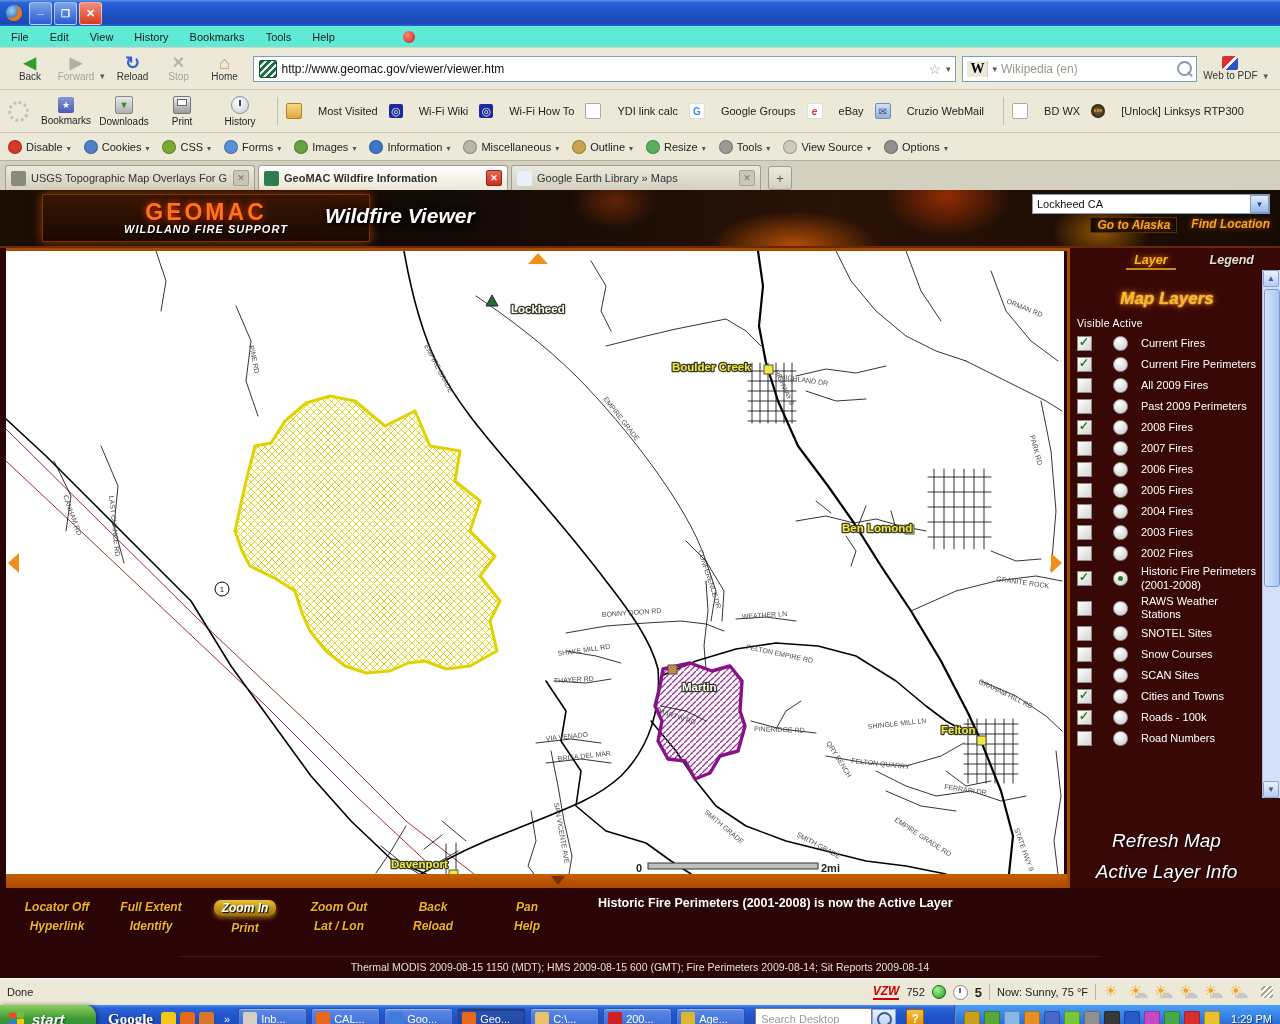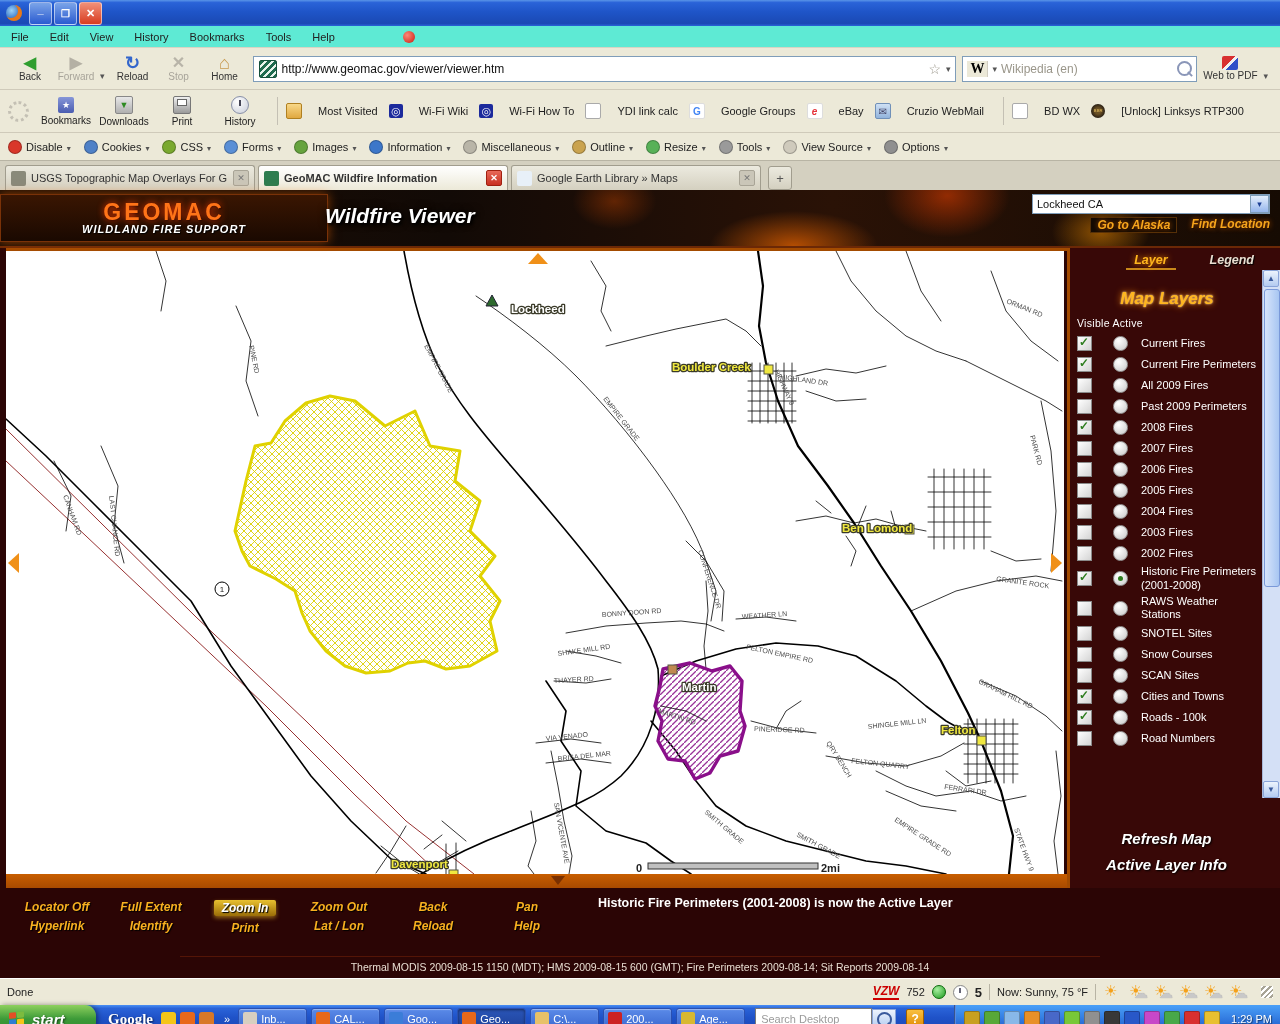--- a/index.html
+++ b/index.html
@@ -92,21 +92,21 @@
   .newtab{width:22px;height:22px;background:linear-gradient(#eceadf,#d4d0c0);border:1px solid #a19d8e;border-radius:3px;display:flex;align-items:center;justify-content:center;font-size:13px;color:#555;margin-left:4px;}
 
   
   .geo-header{height:56px;flex:none;position:relative;border-bottom:2px solid #6b2806;
     background:radial-gradient(ellipse 120px 50px at 62% 100%,rgba(255,110,0,.65),transparent 70%),
     radial-gradient(ellipse 90px 60px at 74% 10%,rgba(255,70,0,.5),transparent 70%),
     radial-gradient(ellipse 70px 45px at 86% 75%,rgba(255,150,0,.5),transparent 70%),
     radial-gradient(ellipse 60px 40px at 48% 20%,rgba(200,70,0,.4),transparent 70%),
     linear-gradient(90deg,#1c0e04 0%,#120a06 35%,#2a1206 65%,#160b03 100%);
     display:flex;align-items:center;}
-  .logo{width:326px;height:46px;background:linear-gradient(180deg,#3a1602,#1a0901);border:1px solid #7a3208;box-shadow:0 0 10px rgba(255,110,0,.5);display:flex;flex-direction:column;align-items:center;justify-content:center;}
+  .logo{margin-left:42px;width:326px;height:46px;background:linear-gradient(180deg,#3a1602,#1a0901);border:1px solid #7a3208;box-shadow:0 0 10px rgba(255,110,0,.5);display:flex;flex-direction:column;align-items:center;justify-content:center;}
   .logo-title{font-size:23px;line-height:22px;font-weight:bold;color:#ff7418;letter-spacing:3px;text-shadow:0 0 7px #ff3c00,1px 1px 2px #000;}
   .logo-sub{font-size:11px;font-weight:bold;font-style:italic;color:#fff;letter-spacing:1px;text-shadow:1px 1px 1px #000;}
   .page-title{position:absolute;left:325px;top:14px;font-size:21px;font-weight:bold;font-style:italic;color:#fff;text-shadow:0 0 8px #000,2px 2px 3px #000;}
   .hdr-right{position:absolute;right:10px;top:4px;display:flex;flex-direction:column;align-items:flex-end;gap:3px;}
   .xp-select{width:232px;height:18px;background:#fff;border:1px solid #7f9db9;display:flex;align-items:center;font-size:11px;color:#111;padding-left:4px;}
   .xp-select-arrow{margin-left:auto;width:17px;height:16px;background:linear-gradient(#e4eefc,#96b6ec);border:1px solid #7f9db9;display:flex;align-items:center;justify-content:center;color:#1c3f94;font-size:9px;}
   .xp-select-arrow::after{content:"▾";}
   .hdr-links{display:flex;gap:14px;font-size:12px;font-weight:bold;font-style:italic;color:#f6a51c;text-shadow:0 0 5px #c85a00,1px 1px 1px #000;}
   .hdr-links .boxed{background:#140a02;padding:0 6px;border:1px solid #553008;}
 
@@ -132,34 +132,34 @@
   .sb-title{text-align:center;font-size:17px;font-weight:bold;font-style:italic;color:#ffb61e;text-shadow:0 0 7px #ff8c00,0 0 2px #ffe;margin:16px 16px 8px 0;}
   .sb-colhdr{font-size:10.5px;padding-left:7px;margin-bottom:5px;letter-spacing:.3px;}
   #layers{display:flex;flex-direction:column;gap:2px;padding-left:7px;}
   .layer-row{display:flex;align-items:center;min-height:19px;}
   .cb{width:13px;height:13px;background:linear-gradient(135deg,#ffffff,#d4d4d4);border:1px solid #8a8a8a;margin-right:21px;position:relative;flex:none;}
   .cb.checked::after{content:"✓";color:#2e7d1f;font-weight:bold;font-size:12px;position:absolute;left:1px;top:-2px;}
   .rb{width:13px;height:13px;border-radius:50%;background:radial-gradient(circle at 35% 30%,#ffffff,#c8c8c8);border:1px solid #9a9a9a;margin-right:13px;flex:none;position:relative;}
   .rb.selected::after{content:"";position:absolute;left:4px;top:4px;width:5px;height:5px;border-radius:50%;background:#2e7d1f;}
   .layer-label{font-size:11px;line-height:1.25;width:118px;}
   .sb-actions{position:absolute;left:0;right:17px;top:582px;text-align:center;}
-  .sb-action{font-weight:bold;font-style:italic;font-size:15px;color:#fff;text-shadow:1px 1px 2px #000;margin-bottom:9px;}
+  .sb-action{font-weight:normal;font-style:italic;font-size:19px;color:#fff;text-shadow:1px 1px 2px #000;margin-bottom:9px;}
   .sb-scroll{position:absolute;right:0;top:22px;width:17px;height:528px;background:#d4e0f6;border-left:1px solid #a8b8d8;}
   .sb-arrow{position:absolute;left:0;width:16px;height:17px;background:linear-gradient(#ecf3fd,#b4cbf0);border:1px solid #8aa4d8;border-radius:2px;color:#3a5a9c;font-size:8px;display:flex;align-items:center;justify-content:center;box-sizing:border-box;}
   .sb-arrow.up{top:0;}
   .sb-arrow.up::after{content:"▲";}
   .sb-arrow.down{bottom:0;}
   .sb-arrow.down::after{content:"▼";}
   .sb-thumb{position:absolute;left:1px;top:19px;width:14px;height:296px;background:linear-gradient(90deg,#d6e4fb,#a8c6f2);border:1px solid #7a99d9;border-radius:3px;}
 
   
   .bottom-toolbar{height:58px;background:#2b0505;position:relative;display:flex;align-items:center;padding-left:22px;gap:24px;flex:none;}
   .tb-col{display:flex;flex-direction:column;align-items:center;gap:5px;width:70px;}
   .tb-link{color:#f8b020;font-weight:bold;font-style:italic;font-size:12px;text-shadow:1px 1px 1px #000;white-space:nowrap;}
-  .tb-link.active{background:linear-gradient(#e8c030,#9a6d08);color:#fff;padding:1px 8px;border-radius:2px;box-shadow:0 2px 4px rgba(255,200,40,.5);}
+  .tb-link.active{background:linear-gradient(#e8c030,#9a6d08);color:#fff;padding:1px 8px;border-radius:7px;box-shadow:0 2px 4px rgba(255,200,40,.5);}
   .tb-status{position:absolute;left:598px;top:8px;color:#fff;font-weight:bold;font-size:12.5px;}
 
   .info-strip{height:32px;background:#2b0505;display:flex;align-items:flex-end;justify-content:center;padding-bottom:5px;box-sizing:border-box;flex:none;}
   .info-text{font-size:10.5px;color:#e8ded2;border-top:1px solid #541507;padding-top:4px;width:920px;text-align:center;}
 
   
   .statusbar{height:26px;background:#ECE9D8;border-top:1px solid #fff;display:flex;align-items:center;padding:0 7px;font-size:11px;color:#222;flex:none;}
   .sb-right{margin-left:auto;display:flex;align-items:center;gap:7px;}
   .vzw{color:#cc0000;font-weight:bold;font-style:italic;border-bottom:2px solid #cc0000;font-size:12px;}
   .led{width:12px;height:12px;border-radius:50%;background:radial-gradient(circle at 35% 30%,#a8f0a0,#1e9a1e);border:1px solid #0c6a0c;}

